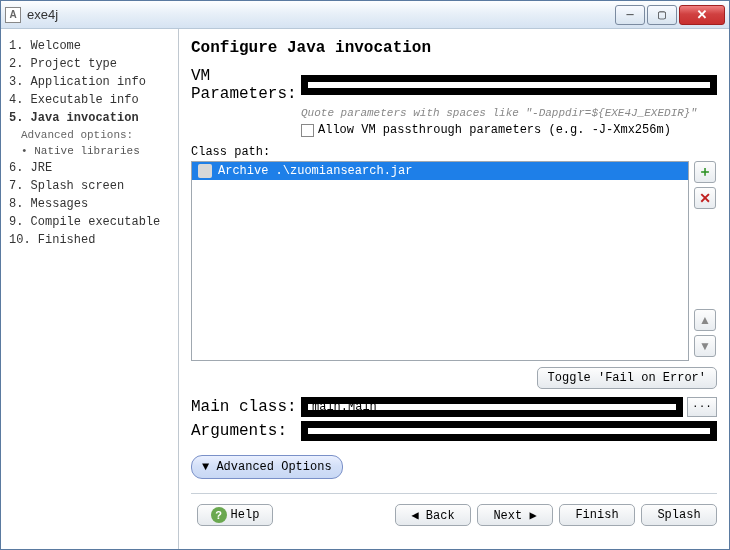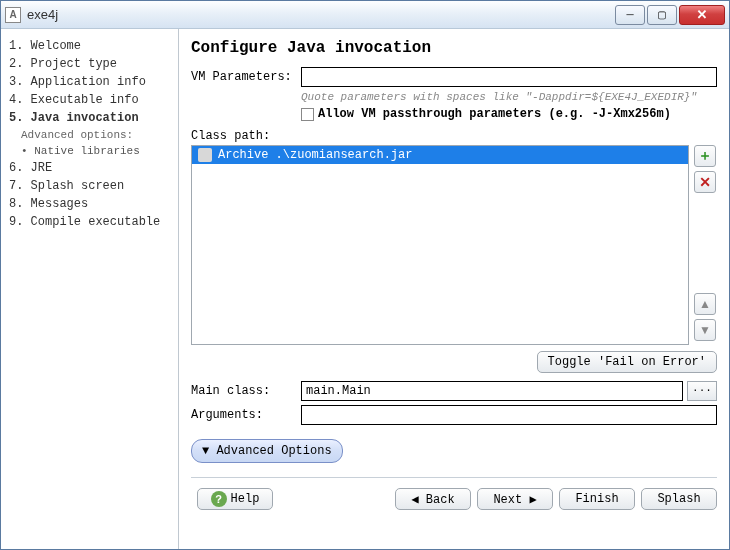--- a/index.html
+++ b/index.html
@@ -13,24 +13,24 @@
 .winbtn.close{width:46px;background:linear-gradient(#f08080,#d04040 45%,#c83030);border-color:#a02020;color:#fff;font-weight:bold;font-size:13px;}
 .content{display:flex;height:calc(100% - 28px);}
 .sidebar{width:178px;border-right:1px solid #c0c8d0;padding:8px 6px;position:relative;background:#fff;}
 .nav-item{padding:2px 2px;font-size:12px;color:#333;cursor:default;white-space:nowrap;}
 .nav-item.current{font-weight:bold;}
 .nav-sub{padding-left:14px;font-size:11px;color:#555;}
 .nav-sub-hdr{padding:2px 2px 2px 14px;font-size:11px;color:#666;}
 .main{flex:1;padding:10px 12px 8px 12px;display:flex;flex-direction:column;background:#fff;}
 h2{font-size:16px;font-weight:bold;margin-bottom:10px;font-family:"Courier New",monospace;}
 .row{display:flex;align-items:center;margin-bottom:4px;}
-.lbl{width:110px;font-size:12px;}
-.txt{flex:1;height:20px;border:1px solid #000000;padding:1px 4px;font-family:"Courier New",monospace;font-size:12px;}
+.lbl{width:110px;font-size:16px;}
+.txt{flex:1;height:20px;border:7px solid #000000;padding:1px 4px;font-family:"Courier New",monospace;font-size:12px;}
 .hint{font-size:11px;color:#888;padding-left:110px;margin-bottom:4px;font-style:italic;}
-.chk-row{padding-left:110px;display:flex;align-items:center;margin-bottom:8px;font-weight:bold;}
+.chk-row{padding-left:110px;display:flex;align-items:center;margin-bottom:8px;}
 .chk{width:13px;height:13px;border:1px solid #888;margin-right:4px;}
 .cp-label{font-size:12px;margin-bottom:2px;}
 .cp-area{display:flex;height:200px;margin-bottom:6px;}
 .cp-list{flex:1;border:1px solid #a0a8b0;background:#fff;}
 .cp-item{background:#1e7fe8;color:#fff;padding:2px 6px;font-size:12px;display:flex;align-items:flex-start;}
 .cp-item .jar-icon{width:14px;height:14px;background:#d8d8d8;border-radius:2px;margin-right:6px;display:inline-block;}
 .cp-btns{width:28px;display:flex;flex-direction:column;align-items:center;padding-left:4px;}
 .sq-btn{width:22px;height:22px;border:1px solid #a0a8b0;border-radius:3px;background:linear-gradient(#fdfdfd,#e8ecf0);margin-bottom:4px;display:flex;align-items:center;justify-content:center;font-family:Arial;font-size:14px;font-weight:bold;}
 .sq-btn.add{color:#2a9020;}
 .sq-btn.del{color:#c02020;}
@@ -65,20 +65,21 @@
       <div class="nav-item"><span>2.</span> <span>Project type</span></div>
       <div class="nav-item"><span>3.</span> <span>Application info</span></div>
       <div class="nav-item"><span>4.</span> <span>Executable info</span></div>
       <div class="nav-item current"><span>5.</span> <span>Java invocation</span></div>
       <div class="nav-sub-hdr">Advanced options:</div>
       <div class="nav-item nav-sub">• Native libraries</div>
       <div class="nav-item"><span>6.</span> <span>JRE</span></div>
       <div class="nav-item"><span>7.</span> <span>Splash screen</span></div>
       <div class="nav-item"><span>8.</span> <span>Messages</span></div>
       <div class="nav-item"><span>9.</span> <span>Compile executable</span></div>
+      <div class="nav-item"><span>10.</span> <span>Finished</span></div>
 
     </div>
     <div class="main">
       <h2>Configure Java invocation</h2>
       <div class="row">
         <div class="lbl">VM Parameters:</div>
         <input class="txt" value="" style="">
       </div>
       <div class="hint">Quote parameters with spaces like "-Dappdir=${EXE4J_EXEDIR}"</div>
       <div class="chk-row">

